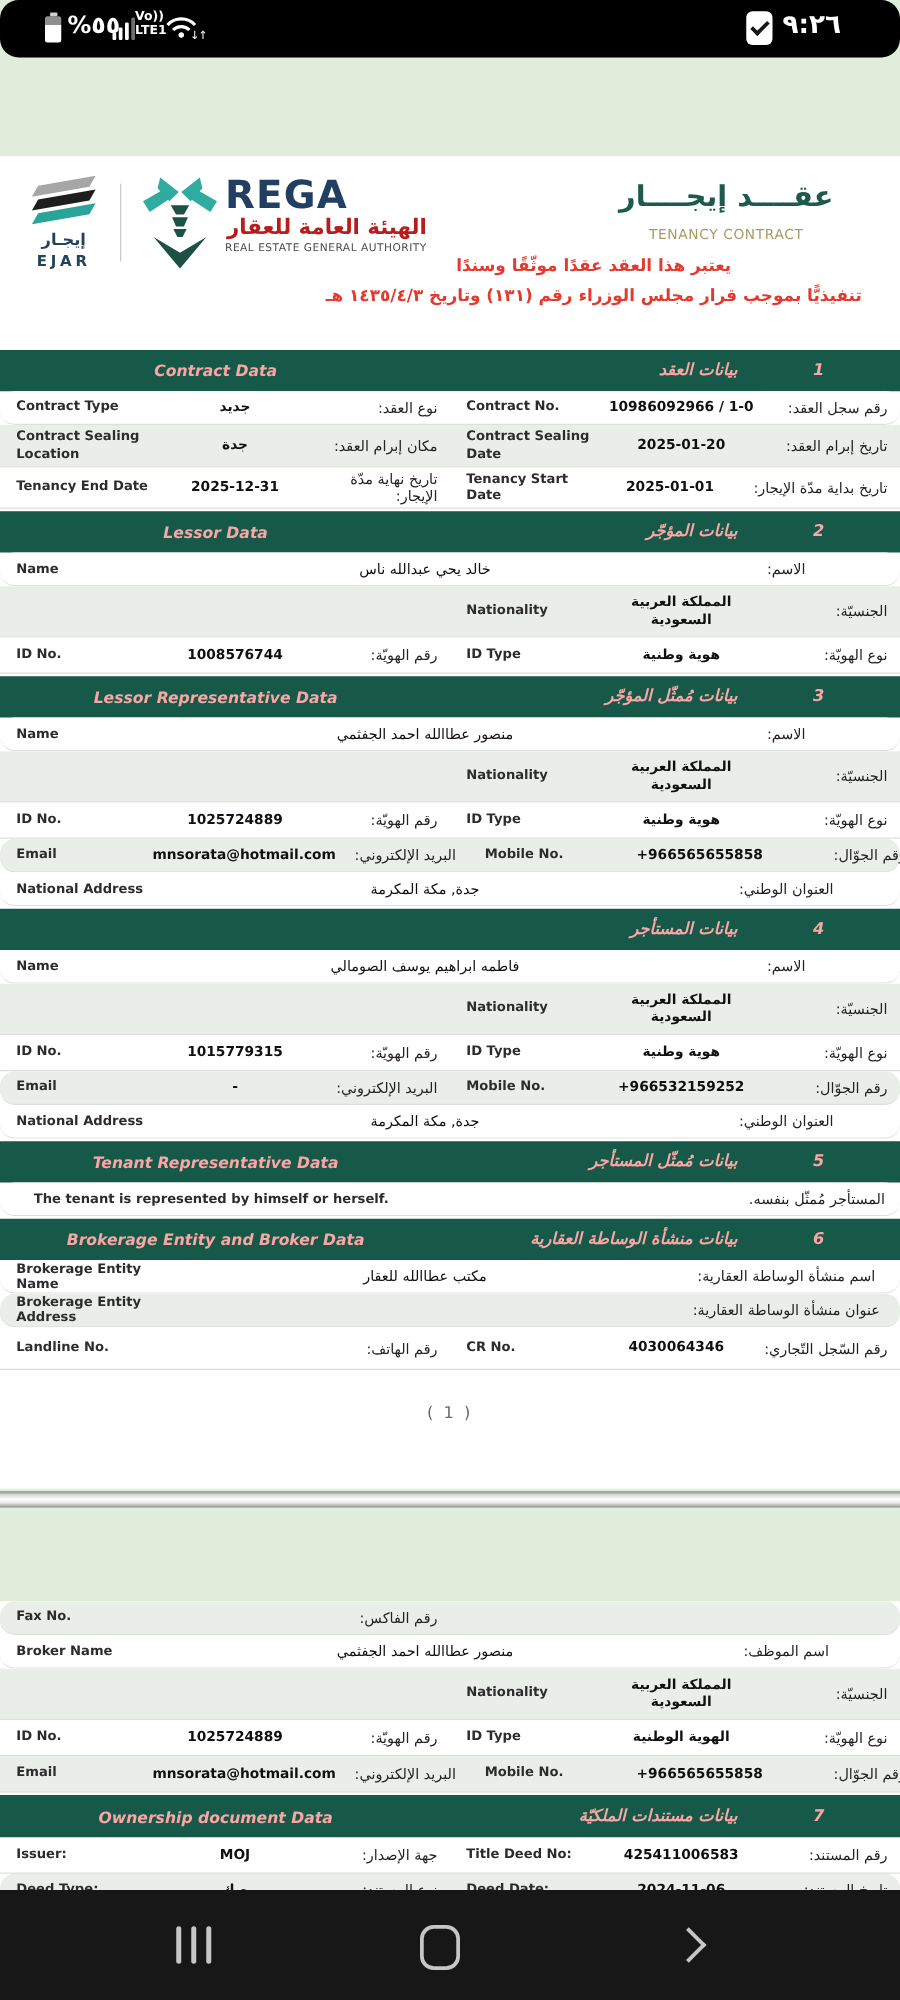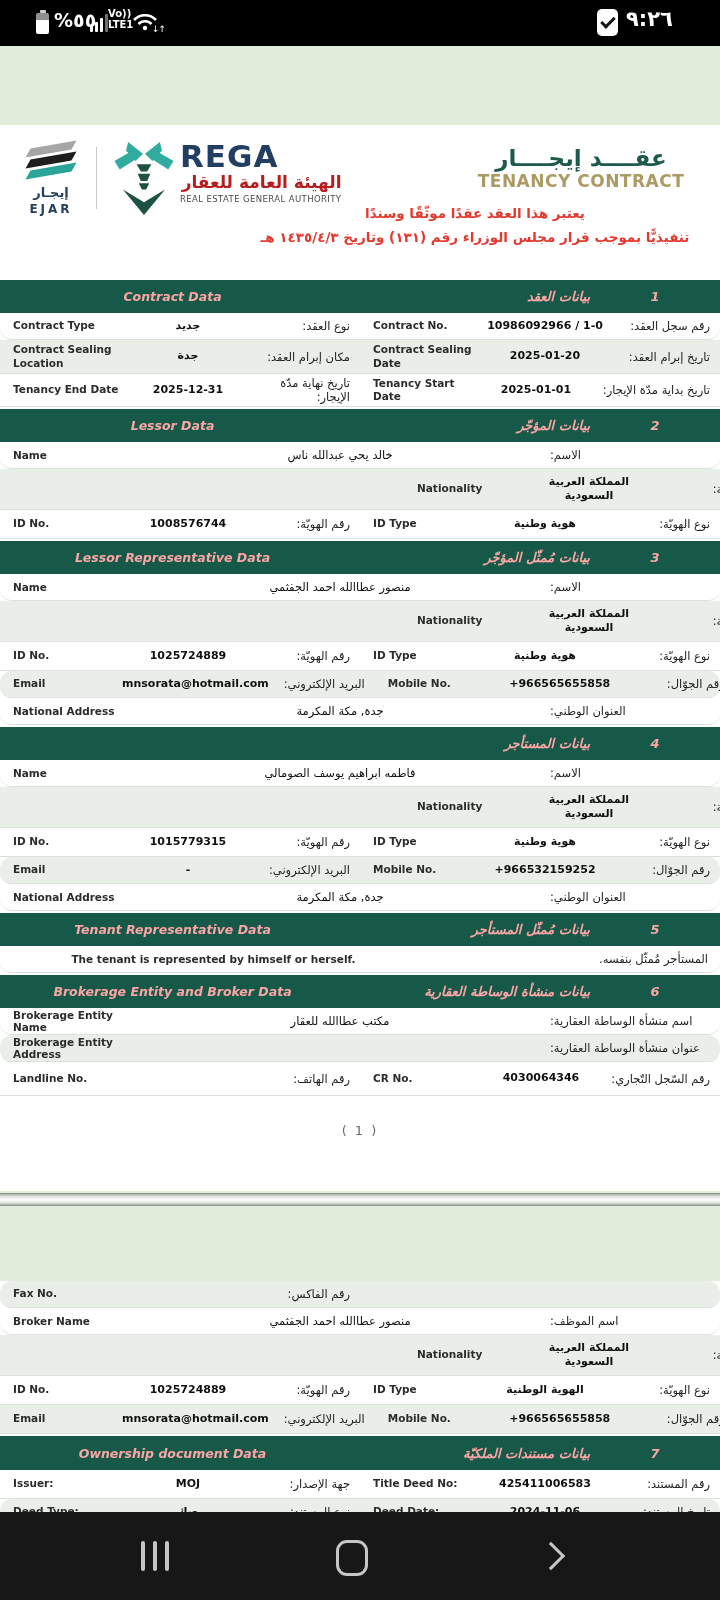--- a/index.html
+++ b/index.html
@@ -1,20 +1,20 @@
 <!DOCTYPE html>
 <html><head>
 <meta charset="utf-8">
 <style>
   html,body{margin:0;padding:0;}
   body{width:720px;height:1600px;font-family:"DejaVu Sans",sans-serif;}
   .screen{position:relative;width:720px;height:1600px;background:#e0edda;overflow:hidden;}
 
   
-  .sb{position:absolute;top:0;left:0;width:720px;height:46px;background:#000;color:#fff;z-index:30;}
+  .sb{position:absolute;top:0;left:0;width:720px;height:46px;background:#000;color:#fff;z-index:30;border-radius:15px;}
   .batt{position:absolute;left:36px;top:13px;width:13px;height:21px;border-radius:2px;
         background:linear-gradient(180deg,#8f8f8f 0 34%,#ffffff 34%);}
   .batt:before{content:"";position:absolute;top:-3px;left:3.5px;width:6px;height:3px;background:#cfcfcf;border-radius:1px;}
   .pct{position:absolute;left:54px;top:9px;font-size:19px;font-weight:bold;direction:ltr;}
   .bars{position:absolute;left:90px;top:13px;display:flex;align-items:flex-end;gap:2px;height:19px;}
   .bars i{display:block;width:3px;background:#fff;border-radius:1px;}
   .bars i.dim{background:#6f6f6f;}
   .carrier{position:absolute;left:108px;top:8px;font-size:10px;font-weight:bold;line-height:11px;text-align:left;}
   .wifi{position:absolute;left:132px;top:11px;}
   .wifiarrows{position:absolute;left:152px;top:24px;font-size:9px;letter-spacing:-1px;}
@@ -39,41 +39,41 @@
   .ejar-ar{font-size:13px;font-weight:bold;color:#24415e;margin-top:10px;direction:rtl;}
   .ejar-en{font-size:12px;font-weight:bold;color:#24415e;letter-spacing:3px;margin-top:2px;}
   .logodiv{position:absolute;left:96px;top:22px;width:1px;height:62px;background:#c9c9c9;}
   .rega{position:absolute;left:112px;top:16px;display:flex;align-items:flex-start;}
   .regatxt{margin-left:4px;}
   .rega-name{font-size:31px;font-weight:bold;color:#223e62;line-height:30px;letter-spacing:1px;}
   .rega-ar{font-size:17px;font-weight:bold;color:#b91c1c;line-height:22px;direction:rtl;}
   .rega-en{font-size:8.5px;color:#4b4b4b;letter-spacing:0.4px;margin-top:1px;}
   .ctitle{position:absolute;right:14px;top:20px;width:250px;text-align:center;}
   .ctitle-ar{font-size:23px;font-weight:bold;color:#1d5a4c;direction:rtl;}
-  .ctitle-en{font-size:17px;font-weight:bold;color:#ab9a62;letter-spacing:0.5px;margin-top:0;}
+  .ctitle-en{font-size:11px;font-weight:normal;color:#ab9a62;letter-spacing:0.5px;margin-top:10px;}
   .redline{position:absolute;left:230px;right:0;top:76px;text-align:center;direction:rtl;
            color:#e23a2f;font-size:13.5px;font-weight:bold;line-height:24px;}
 
   
   .sech{height:33px;margin-top:2px;background:#175949;color:#fca5a5;display:flex;align-items:center;font-style:italic;}
   .sech .se{flex:0 0 345px;text-align:center;font-size:12.5px;font-weight:bold;}
   .sech .sa{flex:1;text-align:right;direction:rtl;font-size:13px;font-weight:bold;}
   .sech .sn{flex:0 0 130px;text-align:center;font-size:13px;font-weight:bold;}
 
   .row{display:flex;align-items:center;background:#fff;border-bottom:1px solid #dbe1db;box-sizing:border-box;}
   .row.alt{background:#e9efe8;}
-  .r27{height:27px;border-radius:12px;} .r29{height:29px;} .r33{height:33px;} .r34{height:34px;} .r41{height:41px;gap:44px;}
+  .r27{height:27px;border-radius:12px;} .r29{height:29px;} .r33{height:33px;} .r34{height:34px;} .r41{height:41px;}
   .half{flex:0 0 360px;display:flex;align-items:center;height:100%;box-sizing:border-box;}
   .h-en{flex:0 0 122px;padding-left:13px;box-sizing:border-box;font-size:10.5px;font-weight:bold;color:#2c2c2c;line-height:1.25;text-align:left;}
   .h-val{flex:1;text-align:center;font-size:11px;font-weight:bold;color:#101010;direction:ltr;line-height:1.3;}
   .h-ar{flex:0 0 106px;padding-right:10px;box-sizing:border-box;text-align:right;direction:rtl;font-size:11.5px;color:#222;}
   .f-en{flex:0 0 130px;padding-left:13px;box-sizing:border-box;font-size:10.5px;font-weight:bold;color:#2c2c2c;text-align:left;}
   .f-val{flex:1;text-align:center;font-size:11.5px;font-weight:normal;color:#101010;direction:rtl;}
-  .f-ar{flex:0 0 170px;padding-right:12px;box-sizing:border-box;text-align:left;direction:rtl;font-size:11.5px;color:#222;}
-  .stmt-en{flex:1;padding-left:3px;font-size:10.5px;font-weight:bold;color:#2c2c2c;text-align:right;}
+  .f-ar{flex:0 0 170px;padding-right:12px;box-sizing:border-box;text-align:center;direction:rtl;font-size:11.5px;color:#222;}
+  .stmt-en{flex:1;padding-left:3px;font-size:10.5px;font-weight:bold;color:#2c2c2c;text-align:left;margin-left:24px;}
   .stmt-ar{flex:1;padding-right:12px;text-align:right;direction:rtl;font-size:11.5px;color:#222;}
   .pnum{margin-top:27px;text-align:center;font-size:13px;color:#6a6a6a;letter-spacing:2px;}
   .clip13{height:13px;overflow:hidden;}
   .clip13 .row{height:27px;align-items:center;}
 
   
   .nav{position:absolute;left:0;top:1512px;width:720px;height:88px;background:#171717;z-index:40;}
   .nv-recents{position:absolute;left:141px;top:29px;display:flex;gap:8px;cursor:pointer;}
   .nv-recents i{display:block;width:4px;height:30px;background:#c4c7c4;border-radius:2px;}
   .nv-home{position:absolute;left:336px;top:28px;width:26px;height:30px;border:3px solid #c4c7c4;border-radius:11px;cursor:pointer;}

